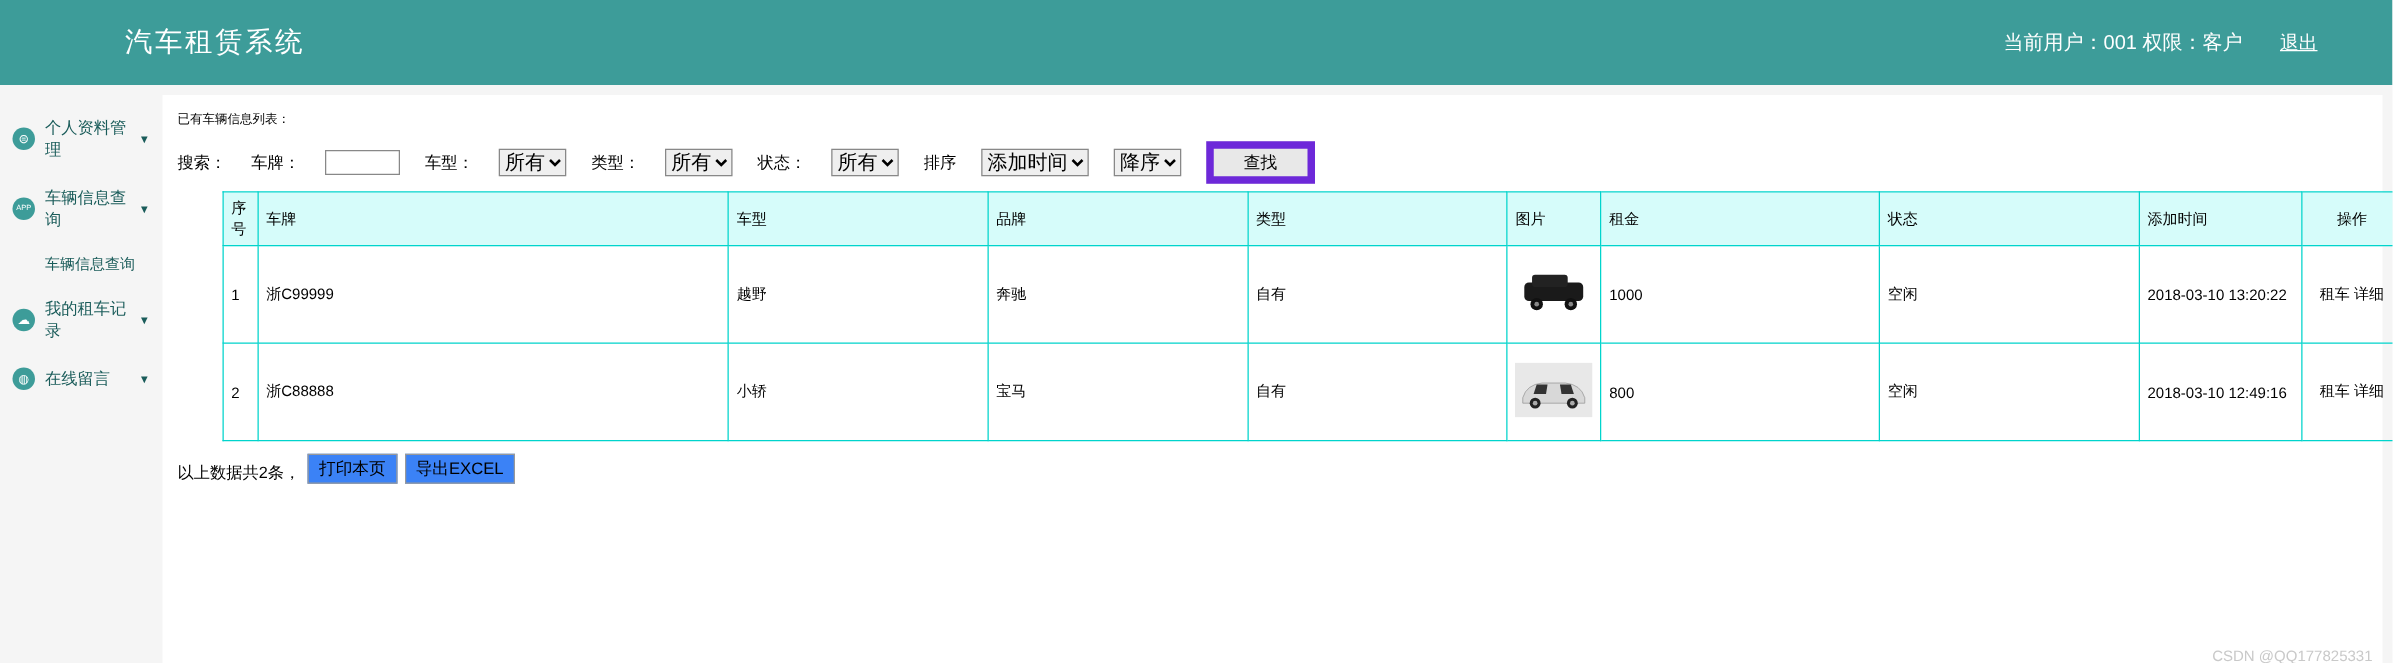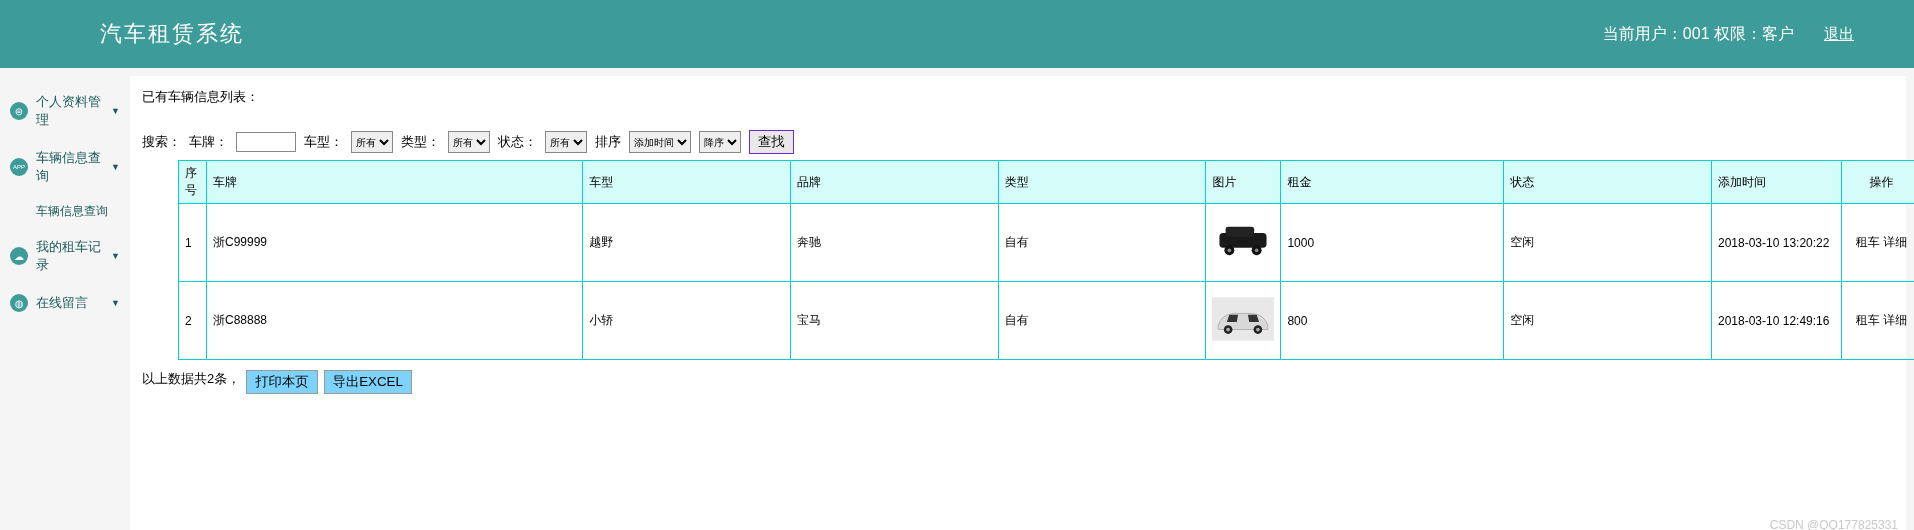--- a/index.html
+++ b/index.html
@@ -12,34 +12,34 @@
 .header .logout { font-size: 15px; margin-left: 10px; text-decoration: underline; cursor: pointer; }
 
 .layout { display: flex; }
 .sidebar { width: 130px; background: #f5f5f5; padding-top: 15px; flex-shrink: 0; }
 .sidebar .item { display: flex; align-items: center; padding: 10px 10px; color: #1a5c5a; font-size: 13px; cursor: pointer; }
 .sidebar .item .ic { width: 18px; height: 18px; border-radius: 50%; background: #3d9c99; color: #fff; display: inline-flex; align-items: center; justify-content: center; margin-right: 8px; font-size: 10px; flex-shrink: 0; }
 .sidebar .item .arrow { margin-left: auto; font-size: 9px; }
 .sidebar .sub { padding: 8px 10px 8px 36px; color: #1a5c5a; font-size: 12px; cursor: pointer; }
 
 .main { flex: 1; background: #fff; padding: 12px 20px 12px 12px; margin-top: 8px; margin-right: 8px; min-height: 460px; position: relative; }
-.list-title { font-size: 13px; margin-bottom: 24px; }
+.list-title { font-size: 10px; margin-bottom: 11px; }
 
-.filter-row { display: flex; align-items: center; gap: 8px; margin-bottom: 6px; font-size: 13px; }
+.filter-row { display: flex; align-items: center; gap: 20px; margin-bottom: 6px; font-size: 13px; }
 .filter-row input[type=text] { width: 60px; height: 20px; border: 1px solid #888; }
-.filter-row select { height: 22px; border: 1px solid #888; font-size: 10px; }
-.filter-row button { padding: 2px 8px; background: #e8e8e8; border: 1px solid #6d28d9; cursor: pointer; }
+.filter-row select { height: 22px; border: 1px solid #888; font-size: 16px; }
+.filter-row button { padding: 2px 24px; background: #e8e8e8; border: 6px solid #6d28d9; cursor: pointer; }
 
 table.data { width: 100%; border-collapse: collapse; margin-left: 36px; }
 table.data th, table.data td { border: 1px solid #00d4cc; padding: 4px 6px; text-align: left; font-size: 12px; font-weight: normal; }
 table.data th { background: #d6fcfa; }
 table.data td { height: 78px; }
 
-.footer-row { margin-top: 10px; display: flex; align-items: flex-start; gap: 6px; font-size: 13px; }
-.footer-row button { padding: 2px 8px; background: #7dd3fc; border: 1px solid #999; cursor: pointer; }
+.footer-row { margin-top: 10px; display: flex; align-items: flex-end; gap: 6px; font-size: 13px; }
+.footer-row button { padding: 2px 8px; background: #3b82f6; border: 1px solid #999; cursor: pointer; }
 
 .pager { text-align: center; margin-top: 18px; font-size: 13px; }
 
 .watermark { position: absolute; bottom: 4px; right: 8px; color: #c9c9c9; font-size: 12px; }
 
 .car-svg { width: 62px; height: 46px; }
 </style>
 </head>
 <body>
 

